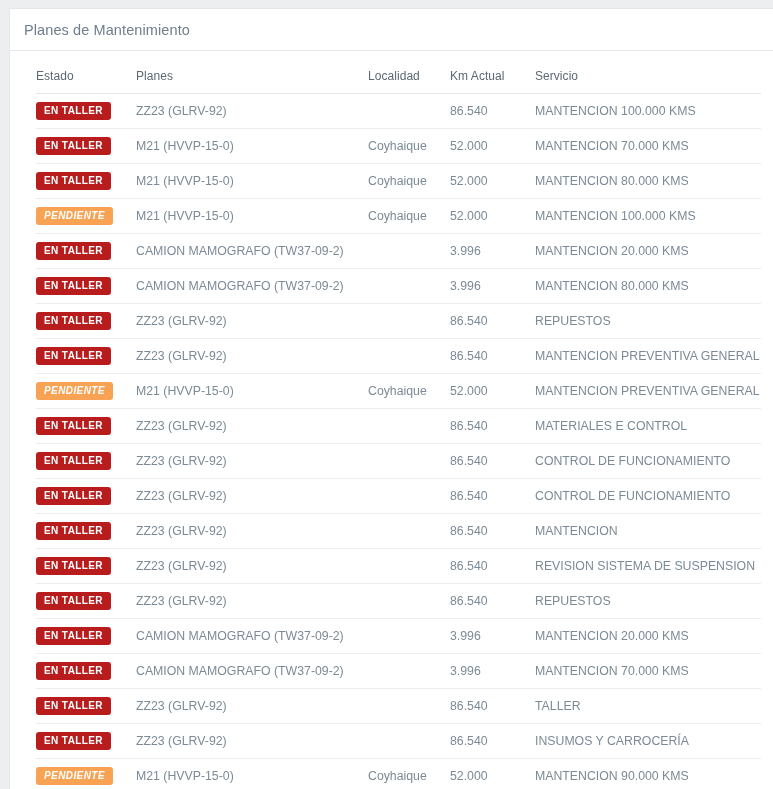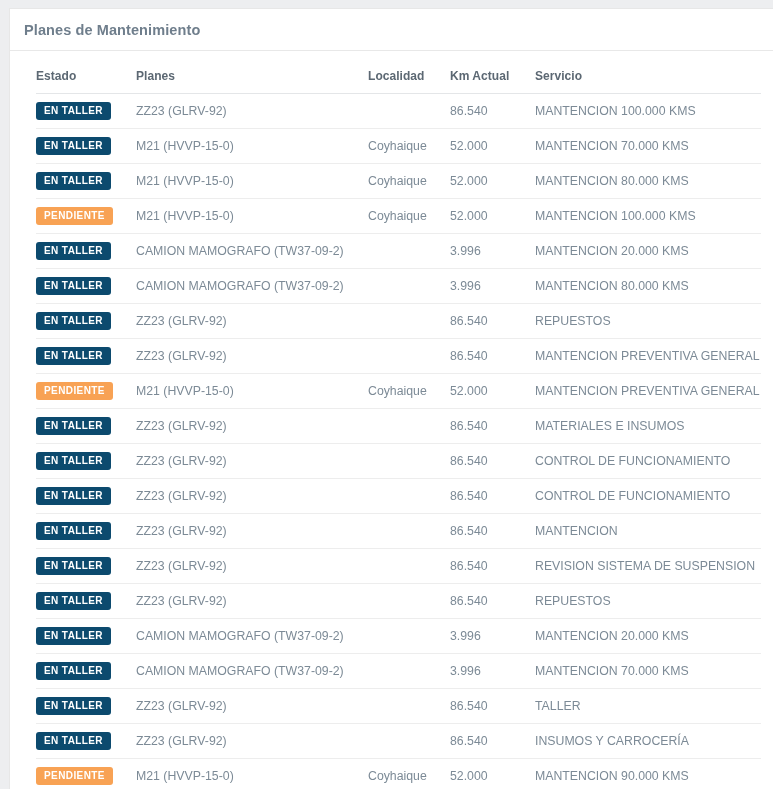--- a/index.html
+++ b/index.html
@@ -36,35 +36,35 @@
   .card-header {
     height: 42px;
     line-height: 42px;
     padding: 0 0 0 14px;
     border-bottom: 1px solid #e8e8e8;
     box-sizing: border-box;
   }
   .card-title {
     font-size: 14.5px;
     color: #6f7e8c;
-    font-weight: 700;
+    font-weight: 400;
     letter-spacing: 0.1px;
   }
   .table-wrap {
     padding: 0 12px 0 26px;
   }
   table.plans {
     width: 100%;
     border-collapse: collapse;
     table-layout: fixed;
   }
   table.plans th {
     text-align: left;
     font-size: 12px;
-    font-weight: bold;
+    font-weight: normal;
     color: #5c6873;
     padding: 18px 0 10px 0;
     border-bottom: 1px solid #e4e6e8;
     letter-spacing: 0.05px;
     white-space: nowrap;
   }
   table.plans td {
     font-size: 12.3px;
     color: #7c8a96;
     padding: 0;
@@ -91,24 +91,25 @@
     letter-spacing: 0.4px;
     color: #ffffff;
     padding: 4px 8px 4px 8px;
     border-radius: 3px;
     line-height: 1;
     text-align: center;
     min-width: 52px;
     box-sizing: content-box;
   }
   .badge.dark {
-    background: #0c4a6e;
+    background: #b91c1c;
   }
   .badge.warn {
     background: #f8a254;
+    font-style: italic;
   }
 </style>
 </head>
 <body>
 
 <div class="page-wrap">
   <div class="card">
 
     <div class="card-header">
       <span class="card-title">Planes de Mantenimiento</span>
@@ -194,21 +195,21 @@
               <td>M21 (HVVP-15-0)</td>
               <td>Coyhaique</td>
               <td>52.000</td>
               <td>MANTENCION PREVENTIVA GENERAL</td>
             </tr>
             <tr>
               <td><span class="badge dark">EN TALLER</span></td>
               <td>ZZ23 (GLRV-92)</td>
               <td></td>
               <td>86.540</td>
-              <td>MATERIALES E INSUMOS</td>
+              <td>MATERIALES E CONTROL</td>
             </tr>
             <tr>
               <td><span class="badge dark">EN TALLER</span></td>
               <td>ZZ23 (GLRV-92)</td>
               <td></td>
               <td>86.540</td>
               <td>CONTROL DE FUNCIONAMIENTO</td>
             </tr>
             <tr>
               <td><span class="badge dark">EN TALLER</span></td>

